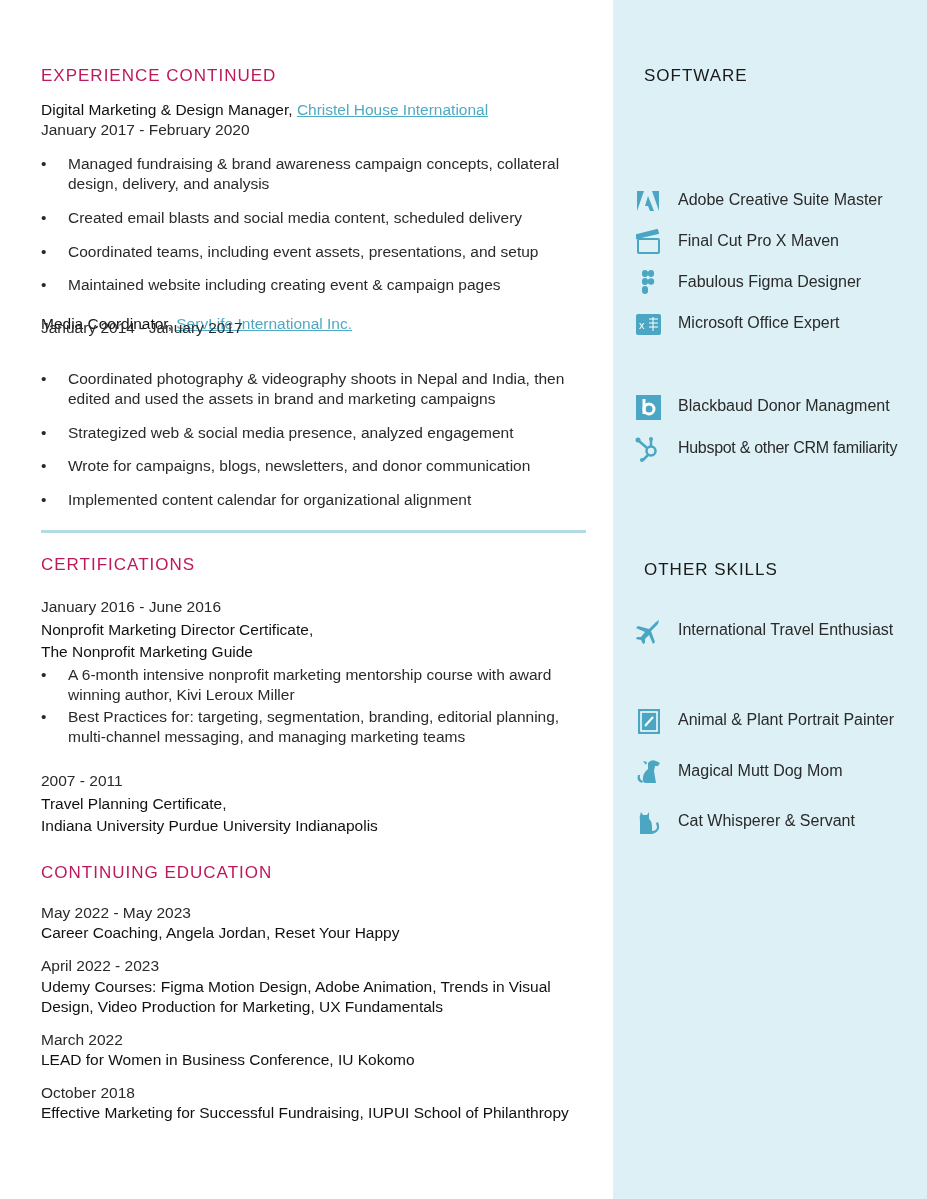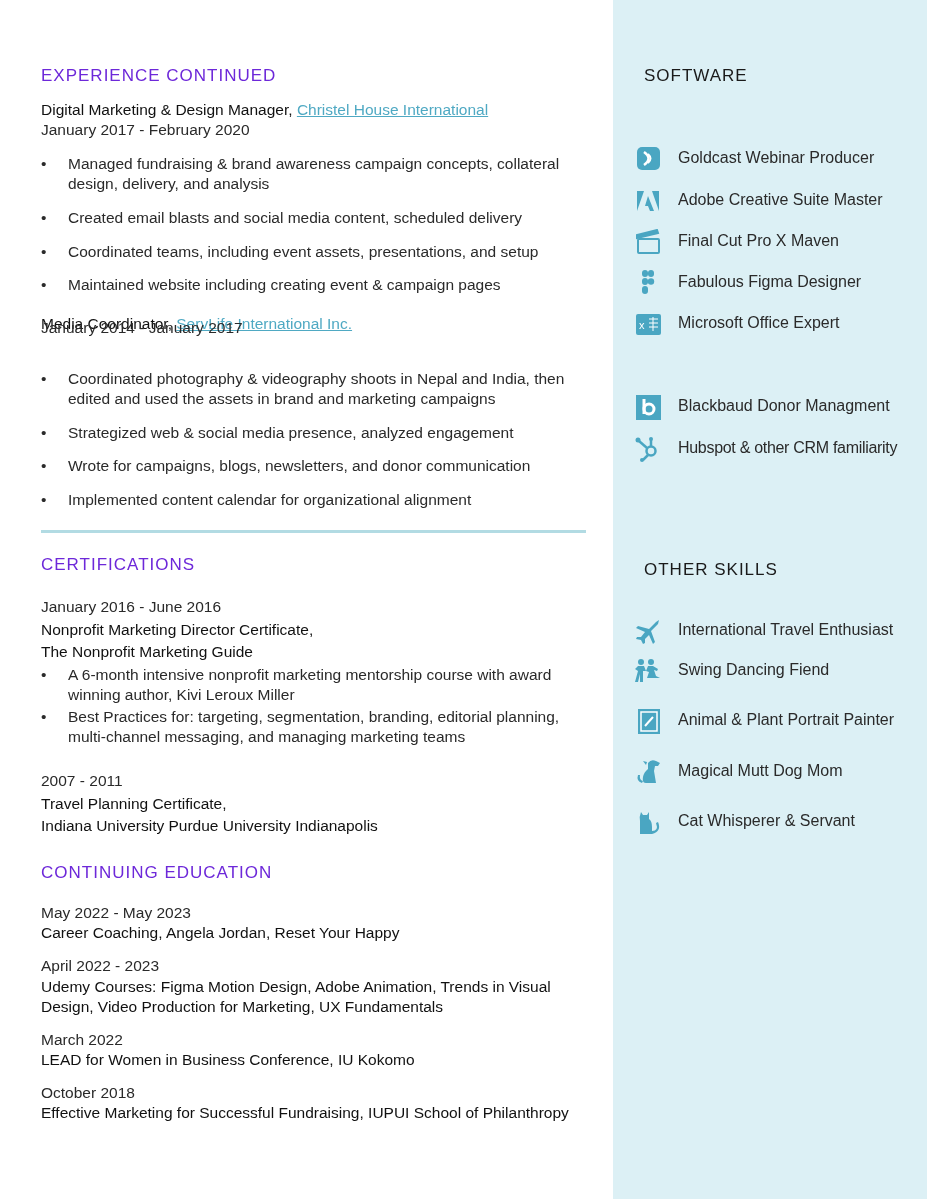--- a/index.html
+++ b/index.html
@@ -7,21 +7,21 @@
     width: 927px; height: 1199px; position: relative; overflow: hidden;
     background: #ffffff; color: #1c1c1c;
     font-family: "Liberation Sans", "DejaVu Sans", sans-serif;
   }
   .sidebar {
     position: absolute; left: 613px; top: 0; width: 314px; height: 1199px;
     background: #dcf0f5;
   }
   .main { position: absolute; left: 41px; top: 0; width: 545px; }
   .h2 {
-    font-size: 17px; letter-spacing: 1px; color: #6d28d9; position: absolute;
+    font-size: 17px; letter-spacing: 1px; color: #be185d; position: absolute;
     white-space: nowrap; font-weight: normal;
   }
   .abs { position: absolute; white-space: nowrap; }
   .job-title { font-size: 15.5px; color: #111; }
   .job-title a { color: #4fa9c3; text-decoration: underline; }
   .date { font-size: 15.5px; color: #2a2a2a; }
   .bullet-row { position: absolute; left: 0; font-size: 15.5px; color: #2a2a2a; line-height: 20px; }
   .bullet-row .dot { position: absolute; left: 0; top: 0; }
   .bullet-row .txt { position: absolute; left: 27px; top: 0; width: 520px; white-space: normal; }
   .divider { position: absolute; left: 0; top: 530px; width: 545px; height: 3px; background: #b2dbe3; }
@@ -113,28 +113,20 @@
   <div class="abs date" style="top:1031px;">March 2022</div>
   <div class="abs bold-line" style="top:1051px;">LEAD for Women in Business Conference, IU Kokomo</div>
 
   <div class="abs date" style="top:1084px;">October 2018</div>
   <div class="abs bold-line" style="top:1104px;">Effective Marketing for Successful Fundraising, IUPUI School of Philanthropy</div>
 </div>
 
 <div class="sidebar">
   <div class="side-h" style="top:66px;">SOFTWARE</div>
 
-  <div class="skill" style="top:144px;">
-    <span class="ic"><svg viewBox="0 0 28 26">
-          <rect x="3" y="1" width="23" height="23" rx="5" fill="#4aa6c2"></rect>
-          <path d="M10 6 Q19 12.5 10 19" stroke="#fff" stroke-width="2.5" fill="none"></path>
-          <path d="M14 8 Q19 12.5 14 17" stroke="#fff" stroke-width="2" fill="none"></path>
-        </svg></span>
-    <span class="lbl">Goldcast Webinar Producer</span>
-  </div>
   <div class="skill" style="top:186px;">
     <span class="ic"><svg viewBox="0 0 28 26">
           <g fill="#4aa6c2">
             <polygon points="3,3 10,3 3,23"></polygon>
             <polygon points="18,3 25,3 25,23"></polygon>
             <polygon points="14,8 20,23 16,23 14,18 11,18"></polygon>
           </g>
         </svg></span>
     <span class="lbl">Adobe Creative Suite Master</span>
   </div>
@@ -198,31 +190,20 @@
   </div>
 
   <div class="side-h" style="top:560px;">OTHER SKILLS</div>
 
   <div class="skill" style="top:605px;margin-top:11px;">
     <span class="ic"><svg viewBox="0 0 28 26">
           <path d="M25 2 L22 4 L15 11 L4 8 L2 10 L11 14 L7 19 L3 19 L2 21 L7 22 L9 26 L11 25 L11 21 L15 17 L19 26 L21 24 L17 13 L24 6 Z" fill="#4aa6c2"></path>
         </svg></span>
     <span class="lbl">International Travel Enthusiast</span>
   </div>
-  <div class="skill" style="top:656px;">
-    <span class="ic"><svg viewBox="0 0 28 26">
-          <g fill="#4aa6c2">
-            <circle cx="7" cy="4" r="3"></circle>
-            <circle cx="17" cy="4" r="3"></circle>
-            <path d="M4 8 L10 8 L12 13 L9 13 L9 24 L6 24 L6 16 L4 24 L1 24 L4 13 L1 11 Z"></path>
-            <path d="M14 8 L19 8 L24 11 L23 13 L20 12 L22 18 L26 20 L13 20 L15 14 L12 13 Z"></path>
-          </g>
-        </svg></span>
-    <span class="lbl">Swing Dancing Fiend</span>
-  </div>
   <div class="skill" style="top:706px;">
     <span class="ic"><svg viewBox="0 0 28 26">
           <rect x="4" y="1" width="22" height="25" fill="#4aa6c2"></rect>
           <rect x="7" y="4" width="16" height="19" fill="none" stroke="#fff" stroke-width="1.5"></rect>
           <line x1="11" y1="18" x2="19" y2="9" stroke="#fff" stroke-width="2"></line>
         </svg></span>
     <span class="lbl">Animal &amp; Plant Portrait Painter</span>
   </div>
   <div class="skill" style="top:757px;">
     <span class="ic"><svg viewBox="0 0 28 26">

